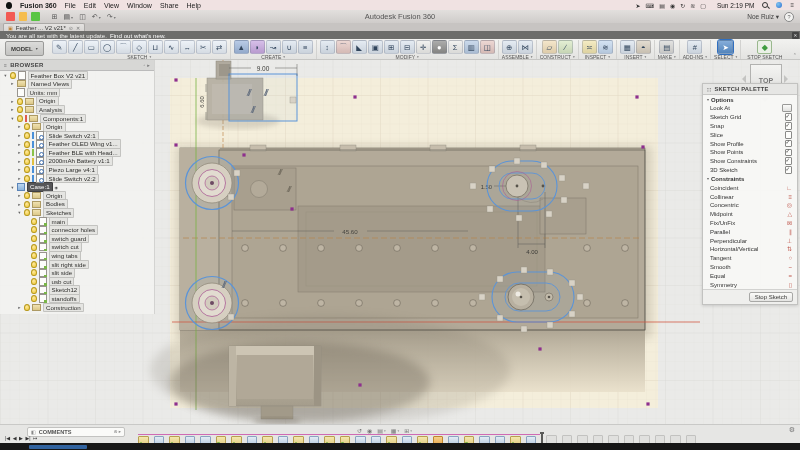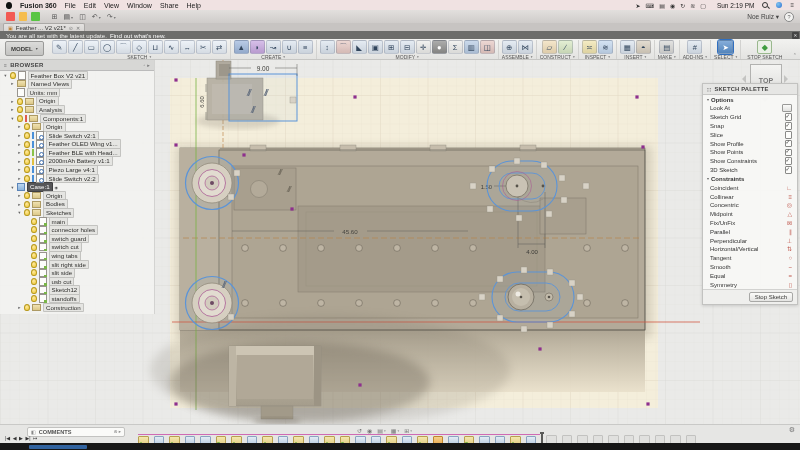--- a/index.html
+++ b/index.html
@@ -164,20 +164,21 @@
     <span class="clock">Sun 2:19 PM</span>
     <span class="mag"></span>
     <span class="siri"></span>
     <span class="nclist">≡</span>
   </div>
 
   <div id="titlebar">
     <span class="tl r"></span>
     <span class="tl y"></span>
     <span class="tl g"></span>
+    <span id="win-title">Autodesk Fusion 360</span>
     <span class="qat" id="qat">
         <span>⊞</span>
         <span>▤<span class="car"> ▾</span></span>
         <span>◫</span>
         <span>↶<span class="car"> ▾</span></span>
         <span>↷<span class="car"> ▾</span></span>
       </span>
     <span id="tb-right">
       <span><span>Noe Ruiz</span> <span class="car">▾</span></span>
       <span class="help-circ">?</span>

